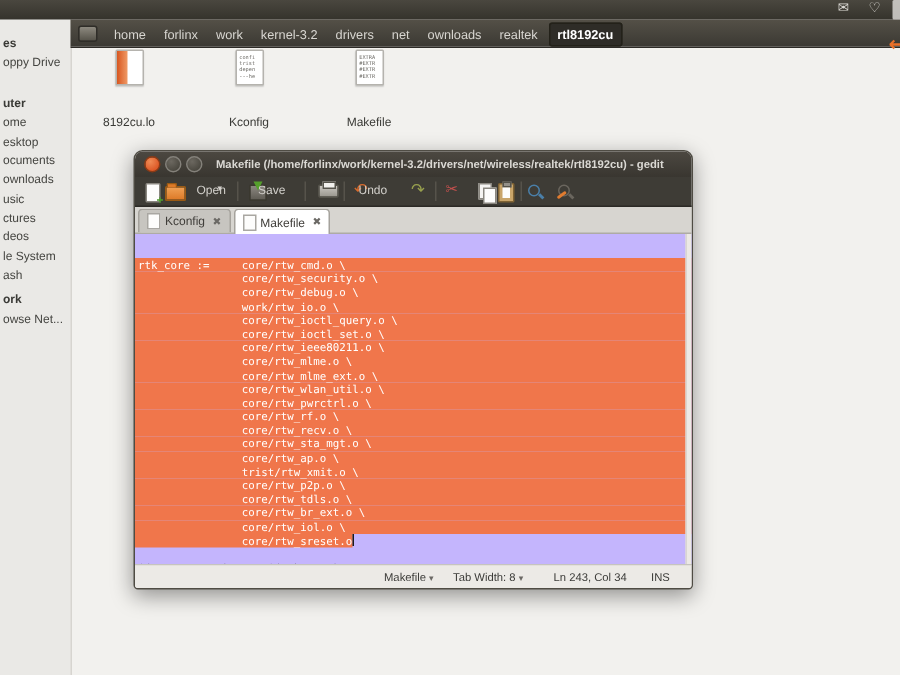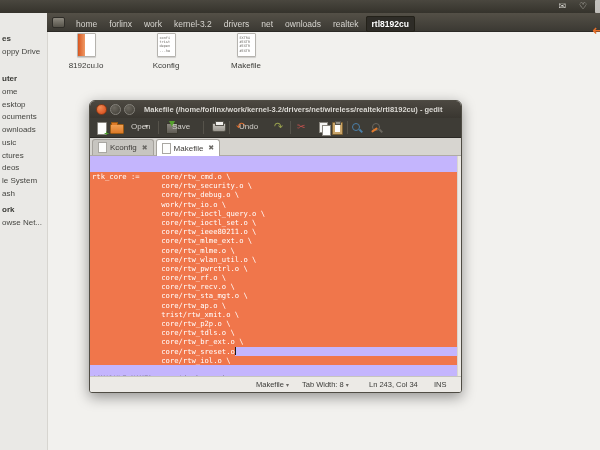--- a/index.html
+++ b/index.html
@@ -26,39 +26,39 @@
     background:linear-gradient(#8d897f,#56534a);border:1px solid #2f2d28;}
   .crumb{color:#d8d6d1;font-size:8.5px;padding:2px 5px;margin-right:2px;
     border-radius:2px;white-space:nowrap;}
   .crumb.active{background:#2e2c27;border:1px solid #232119;color:#ffffff;font-weight:bold;}
   #back-arrow{position:absolute;right:-4px;top:9px;color:#e8702a;font-size:14px;
     font-weight:bold;z-index:11;}
 
   
   #sidebar{left:0;top:13px;width:47px;height:437px;background:#eae9e6;
     border-right:1px solid #d7d5d0;z-index:5;overflow:hidden;}
-  #sidebar ul{list-style:none;margin:0;padding:20px 0 0 0;}
+  #sidebar ul{list-style:none;margin:0;padding:10px 0 0 0;}
   #sidebar li{height:12.7px;line-height:12.7px;font-size:8px;color:#454541;
     padding-left:2px;white-space:nowrap;overflow:hidden;}
   #sidebar li.header{font-weight:bold;color:#3a3a36;}
   #sidebar li.gap-sm{margin-top:15px;}
   #sidebar li.gap-lg{margin-top:4px;}
 
   
   #content{left:48px;top:31px;width:552px;height:419px;background:#f2f1ee;}
   .file-tile{position:absolute;top:2px;width:64px;text-align:center;}
   .file-tile .page{margin:0 auto;width:17px;height:22px;background:#ffffff;
     border:1px solid #b5b3ae;border-radius:1px;position:relative;overflow:hidden;
     box-shadow:0 1px 1px rgba(0,0,0,.15);}
   .file-tile .page .mini{white-space:pre-line;font-family:"DejaVu Sans Mono",monospace;
     font-size:3.5px;line-height:4.4px;color:#6d6b66;text-align:left;padding:1.5px 0 0 2px;}
   .file-tile.lo .page::before{content:"";position:absolute;left:0;top:0;bottom:0;width:7px;
     background:linear-gradient(90deg,#d8561f,#ef9a66);}
   .file-tile.lo .page .mini{padding-left:9px;}
-  .file-tile .fname{font-size:8px;color:#3a3a36;margin-top:4px;white-space:nowrap;}
+  .file-tile .fname{font-size:8px;color:#3a3a36;margin-top:20px;white-space:nowrap;}
 
   
   #gedit{left:89px;top:100px;width:371px;height:291px;z-index:20;
     border:1px solid #4f4c44;border-radius:6px 6px 3px 3px;
     box-shadow:0 4px 14px rgba(0,0,0,.4);background:#ffffff;
     display:flex;flex-direction:column;}
   #titlebar{height:17px;border-radius:5px 5px 0 0;position:relative;
     background:linear-gradient(#4c4841,#393630);display:flex;align-items:center;}
   .winbtn{width:9px;height:9px;border-radius:50%;margin-left:3px;}
   .winbtn.close{background:radial-gradient(circle at 35% 30%,#f08b55,#dd5a28 70%);
@@ -247,47 +247,47 @@
         <div class="line sel"><span class="line-text">                core/rtw_debug.o \</span></div>
 
         <div class="line sel"><span class="line-text">                work/rtw_io.o \</span></div>
 
         <div class="line sel"><span class="line-text">                core/rtw_ioctl_query.o \</span></div>
 
         <div class="line sel"><span class="line-text">                core/rtw_ioctl_set.o \</span></div>
 
         <div class="line sel"><span class="line-text">                core/rtw_ieee80211.o \</span></div>
 
+        <div class="line sel"><span class="line-text">                core/rtw_mlme.o \</span></div>
+
         <div class="line sel"><span class="line-text">                core/rtw_mlme_ext.o \</span></div>
 
-        <div class="line sel"><span class="line-text">                core/rtw_mlme.o \</span></div>
-
         <div class="line sel"><span class="line-text">                core/rtw_wlan_util.o \</span></div>
 
         <div class="line sel"><span class="line-text">                core/rtw_pwrctrl.o \</span></div>
 
         <div class="line sel"><span class="line-text">                core/rtw_rf.o \</span></div>
 
         <div class="line sel"><span class="line-text">                core/rtw_recv.o \</span></div>
 
         <div class="line sel"><span class="line-text">                core/rtw_sta_mgt.o \</span></div>
 
         <div class="line sel"><span class="line-text">                core/rtw_ap.o \</span></div>
 
         <div class="line sel"><span class="line-text">                trist/rtw_xmit.o \</span></div>
 
         <div class="line sel"><span class="line-text">                core/rtw_p2p.o \</span></div>
 
         <div class="line sel"><span class="line-text">                core/rtw_tdls.o \</span></div>
 
         <div class="line sel"><span class="line-text">                core/rtw_br_ext.o \</span></div>
 
+        <div class="line sel"><span class="line-text">                core/rtw_iol.o \</span></div>
+
         <div class="line sel-end"><span class="line-text">                core/rtw_sreset.o</span><span class="caret"></span></div>
-
-        <div class="line sel"><span class="line-text">                core/rtw_iol.o \</span></div>
 
         <div class="line plain"><span class="line-text"></span></div>
 
         <div class="line plain"><span class="line-text">$(MODULE_NAME)-y += $(rtk_core)</span></div>
       </div>
     <div id="trough"></div>
   </div>
 
   <div id="statusbar">
     <span class="sb" style="left:166px;">

